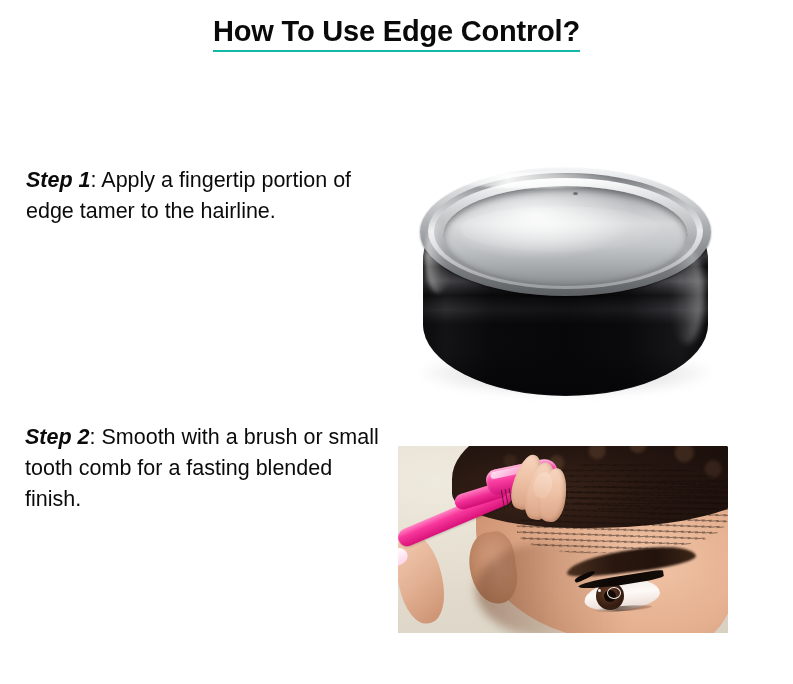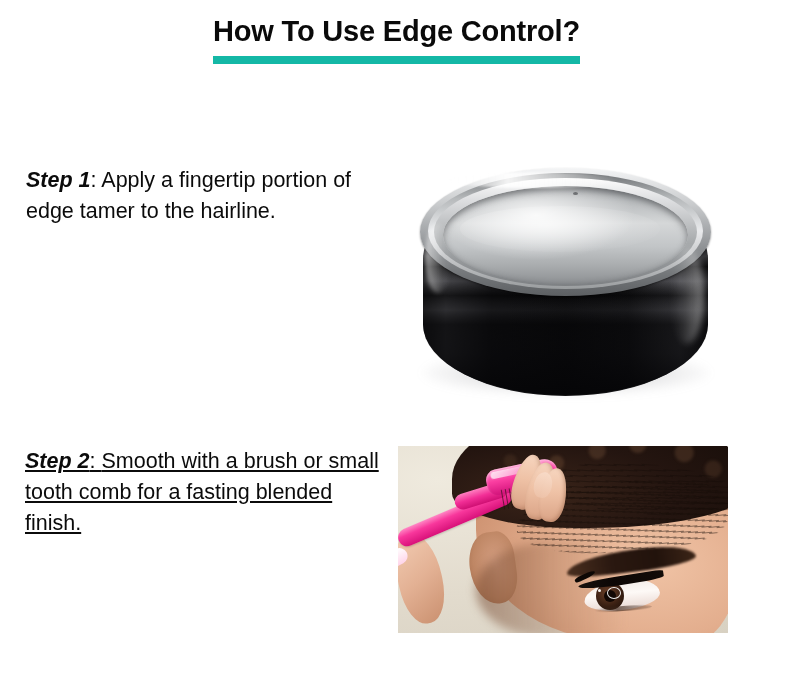--- a/index.html
+++ b/index.html
@@ -28,37 +28,37 @@
     text-align: center;
     font-size: 29px;
     font-weight: bold;
     color: #0a0a0a;
     letter-spacing: -0.2px;
     line-height: 34px;
     white-space: nowrap;
   }
   .page-title .title-inner {
     display: inline-block;
-    border-bottom: 8px solid #14b8a6;
-    padding-bottom: 8px;
+    border-bottom: 2px solid #14b8a6;
+    padding-bottom: 2px;
   }
 
   
   .step-text {
     position: absolute;
     color: #0b0b0b;
     font-size: 21.5px;
     line-height: 31px;
   }
   .step-text .step-label {
     font-weight: bold;
     font-style: italic;
   }
   #step1-text { left: 26px; top: 165px; width: 372px; }
-  #step2-text { left: 25px; top: 446px; width: 360px; text-decoration: underline; }
+  #step2-text { left: 25px; top: 422px; width: 360px; }
 
   
   .photo {
     position: absolute;
     overflow: hidden;
   }
 
   
   #photo-tin {
     left: 398px;

